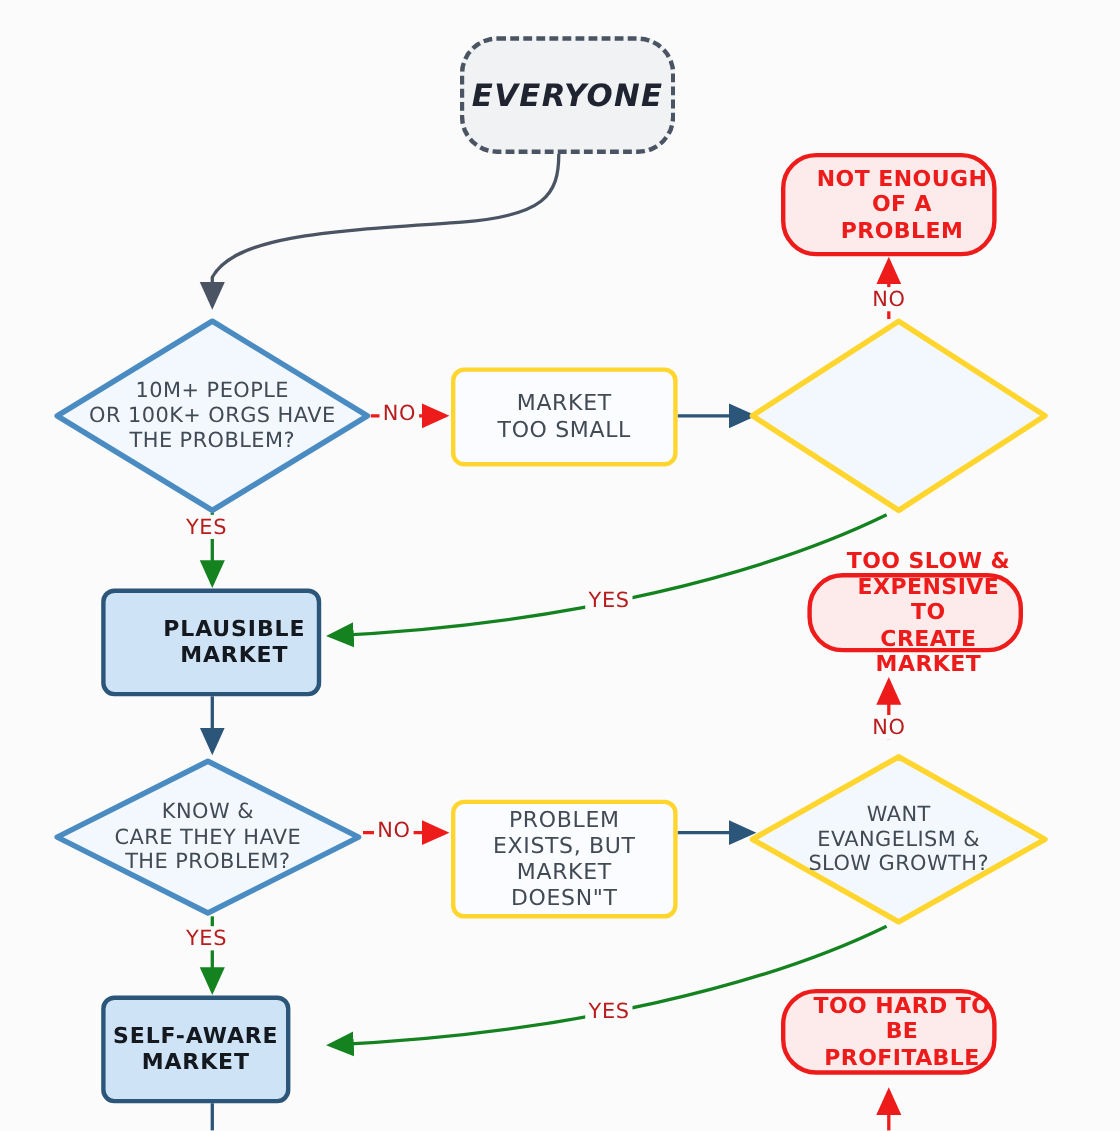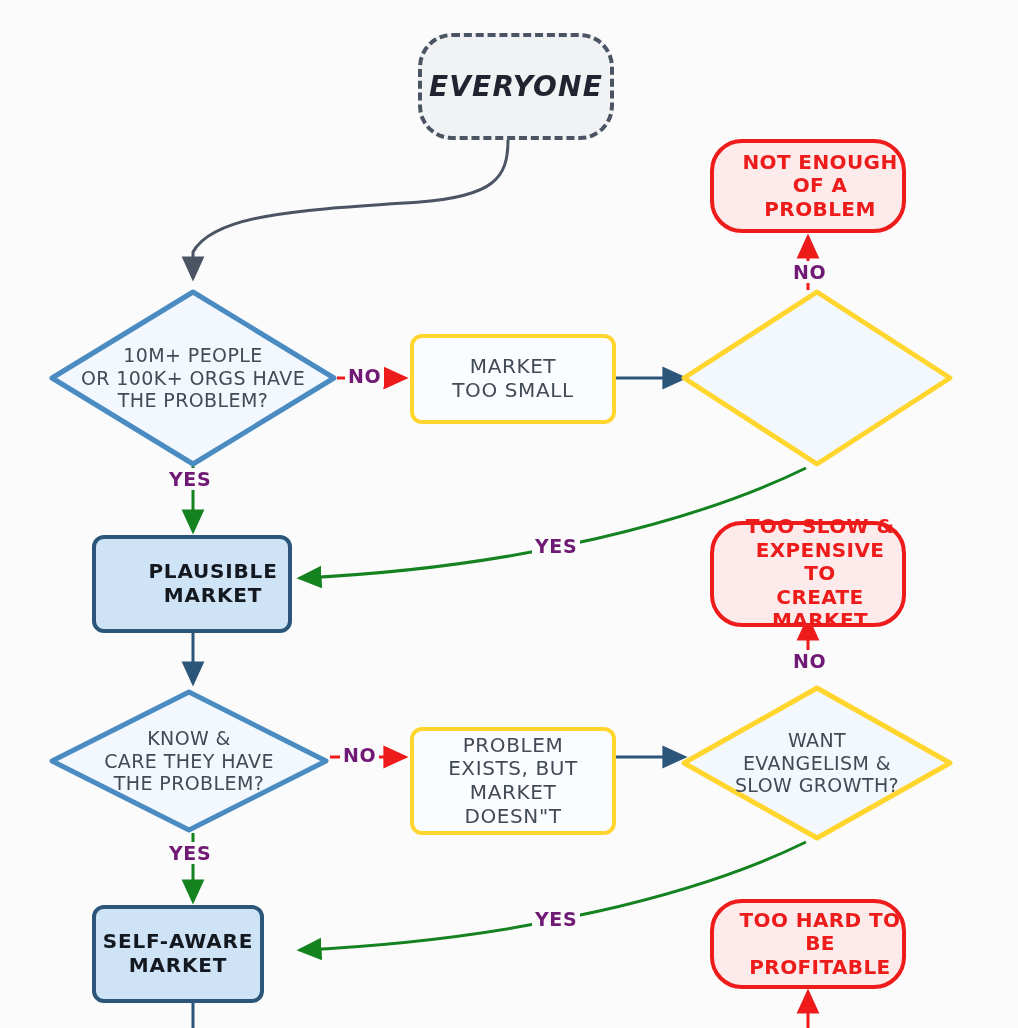--- a/index.html
+++ b/index.html
@@ -99,23 +99,23 @@
     font-size: 19px;
     letter-spacing: 0.4px;
   }
   .dia-blue .node-label { color: #414a55; text-align: center; }
   .dia-yellow .node-label { color: #414a55; }
 
   
   .edge-label {
     position: absolute;
     font-family: "DejaVu Sans", sans-serif;
-    font-weight: bold;
+    font-weight: normal;
     font-size: 19px;
-    color: #701a75;
+    color: #b91c1c;
     letter-spacing: 0.6px;
     background: #fbfbfc;
     padding: 0 3px;
     white-space: nowrap;
     z-index: 3;
   }
 </style>
 </head>
 <body>
 
@@ -221,21 +221,21 @@
   <div class="node n-red" style="left:710px; top:139px; width:196px; height:94px;">
     <span class="node-label">NOT ENOUGH
 OF A PROBLEM</span>
   </div>
 
   <div class="node n-blue" style="left:92px; top:535px; width:200px; height:98px;padding-left:42px;">
     <span class="node-label">PLAUSIBLE
 MARKET</span>
   </div>
 
-  <div class="node n-red" style="left:710px; top:521px; width:196px; height:106px;align-items:center;">
+  <div class="node n-red" style="left:734px; top:521px; width:196px; height:72px;align-items:center;">
     <span class="node-label">TOO SLOW &amp;
 EXPENSIVE TO
 CREATE MARKET</span>
   </div>
 
   <div class="node n-diamond dia-blue" style="left:48px; top:688px; width:282px; height:146px;">
     <svg class="dia-svg" viewBox="0 0 282 146" preserveAspectRatio="none">
       <polygon points="141,4 278,73 141,142 4,73" fill="#f2f8fd" stroke="#4a8cc2" stroke-width="5" stroke-linejoin="round"></polygon>
     </svg>
     <span class="node-label">KNOW &amp;
@@ -257,21 +257,21 @@
     <span class="node-label">WANT
 EVANGELISM &amp;
 SLOW GROWTH?</span>
   </div>
 
   <div class="node n-blue" style="left:92px; top:905px; width:172px; height:98px;">
     <span class="node-label">SELF-AWARE
 MARKET</span>
   </div>
 
-  <div class="node n-red" style="left:710px; top:899px; width:196px; height:90px;justify-content:flex-end;">
+  <div class="node n-red" style="left:710px; top:899px; width:196px; height:78px;justify-content:flex-end;">
     <span class="node-label">TOO HARD TO
 BE PROFITABLE</span>
   </div>
 
   <span class="edge-label" style="left:345px; top:365px;">NO</span>
 
   <span class="edge-label" style="left:166px; top:468px;">YES</span>
 
   <span class="edge-label" style="left:790px; top:261px;">NO</span>
 

